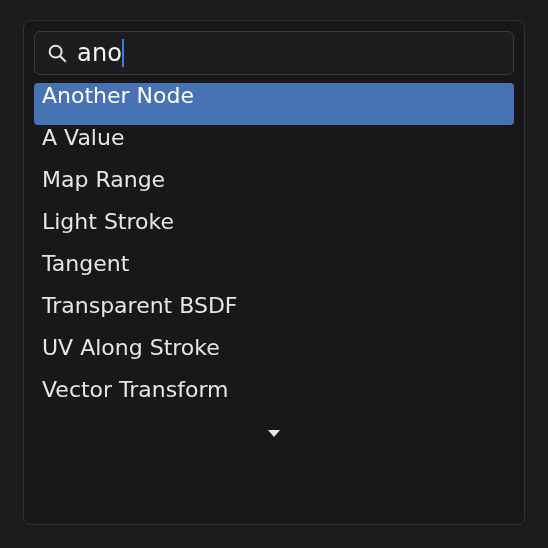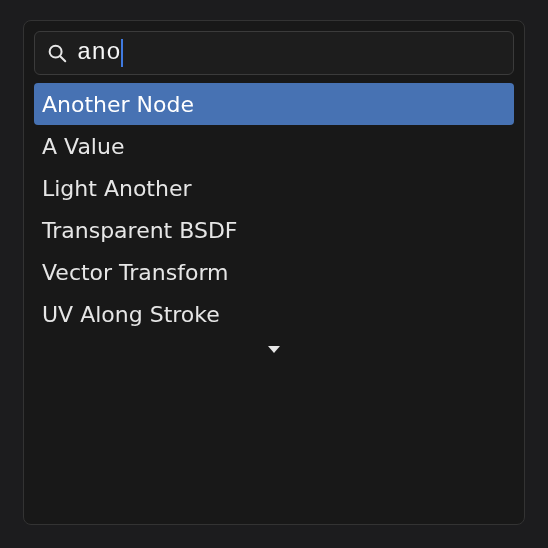--- a/index.html
+++ b/index.html
@@ -29,21 +29,20 @@
   }
   .search-box {
     display: flex;
     align-items: center;
     height: 44px;
     background: #1d1d1d;
     border: 1px solid #3b3b3b;
     border-radius: 6px;
     box-sizing: border-box;
     padding: 0 8px 0 10px;
-    font-family: Liberation Mono, monospace;
   }
   .search-icon {
     width: 24px;
     height: 24px;
     flex: 0 0 auto;
     display: flex;
     align-items: center;
     justify-content: center;
     margin-right: 8px;
   }
@@ -62,21 +61,21 @@
     width: 2px;
     background: #3f7ae0;
     right: -2px;
   }
   .results {
     margin: 4px 10px 0 10px;
   }
   .result-item {
     height: 42px;
     display: flex;
-    align-items: center;
+    align-items: flex-start;
     padding: 0 8px;
     font-size: 22px;
     color: #e6e6e6;
     border-radius: 4px;
     box-sizing: border-box;
     cursor: default;
   }
   .result-item.selected {
     background: #4772b3;
     color: #ffffff;
@@ -114,30 +113,36 @@
   </div>
 
   <div class="results">
     <div class="result-item selected">
       <span>Another Node</span>
     </div>
     <div class="result-item">
       <span>A Value</span>
     </div>
     <div class="result-item">
-      <span>Light Another</span>
+      <span>Map Range</span>
+    </div>
+    <div class="result-item">
+      <span>Light Stroke</span>
+    </div>
+    <div class="result-item">
+      <span>Tangent</span>
     </div>
     <div class="result-item">
       <span>Transparent BSDF</span>
     </div>
     <div class="result-item">
-      <span>Vector Transform</span>
+      <span>UV Along Stroke</span>
     </div>
     <div class="result-item">
-      <span>UV Along Stroke</span>
+      <span>Vector Transform</span>
     </div>
 
     <div class="more-row">
       <span class="more-icon">
         <svg viewBox="0 0 16 10" width="16" height="10">
           <polygon points="2,2 14,2 8,9" fill="#e6e6e6"></polygon>
         </svg>
       </span>
     </div>
   </div>

